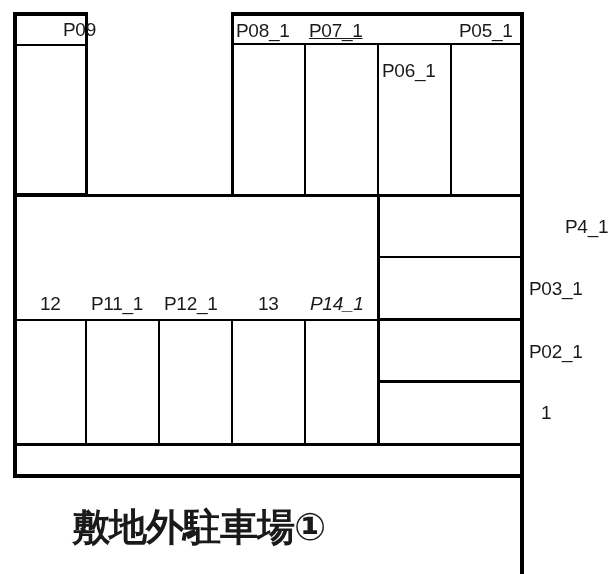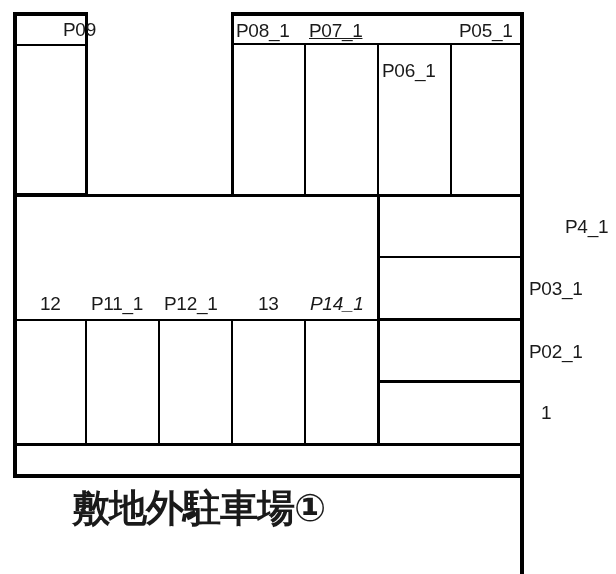--- a/index.html
+++ b/index.html
@@ -1,21 +1,21 @@
 <!DOCTYPE html>
 <html><head>
 <meta charset="utf-8">
 <style>
   html, body { margin:0; padding:0; background:#ffffff; }
   body { width:616px; height:574px; position:relative; overflow:hidden;
          font-family:"Liberation Sans", "DejaVu Sans", sans-serif; color:#1a1a1a; }
   .ln { position:absolute; background:#000; }
   .lbl { position:absolute; font-size:19px; line-height:22px; white-space:nowrap; letter-spacing:-0.3px; }
   .slot { position:absolute; }
-  .title { position:absolute; left:72px; top:485px; font-size:38px; font-weight:bold;
+  .title { position:absolute; left:72px; top:504px; font-size:38px; font-weight:bold;
            font-family:"DejaVu Sans", sans-serif; letter-spacing:-1px; line-height:46px; }
 </style>
 </head>
 <body>
 
 <div>
 
   <div class="ln" style="left:13px;top:12px;width:4px;height:466px;"></div>
 
   <div class="ln" style="left:13px;top:12px;width:75px;height:4px;"></div>

